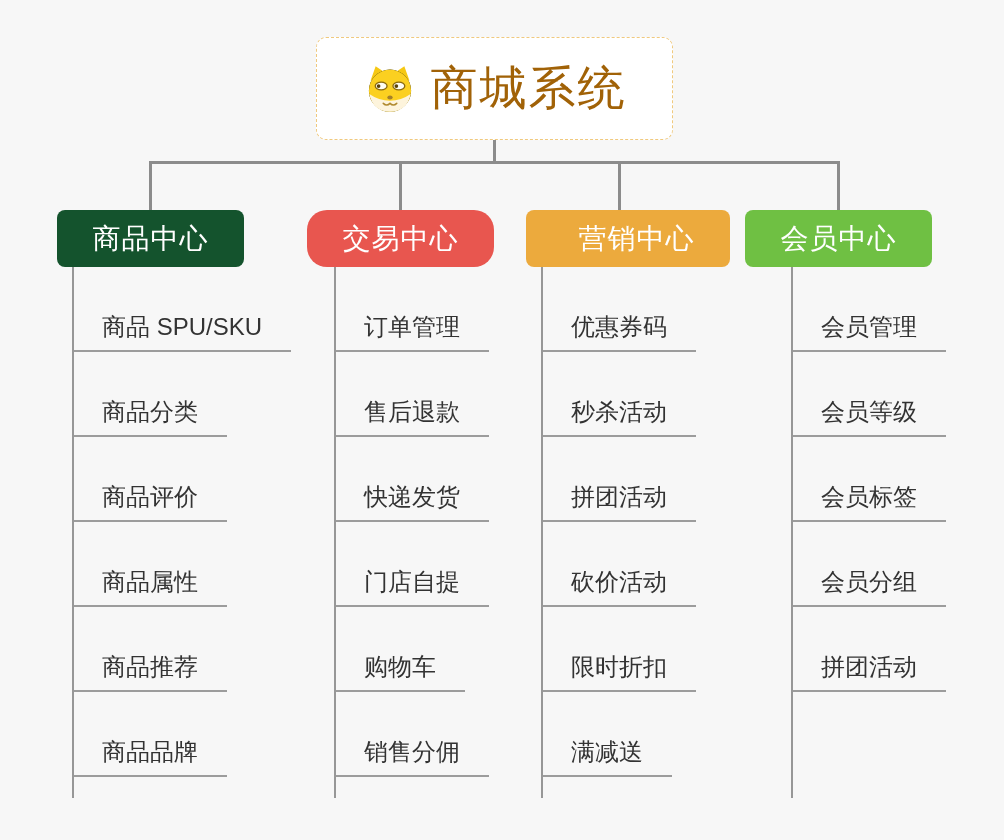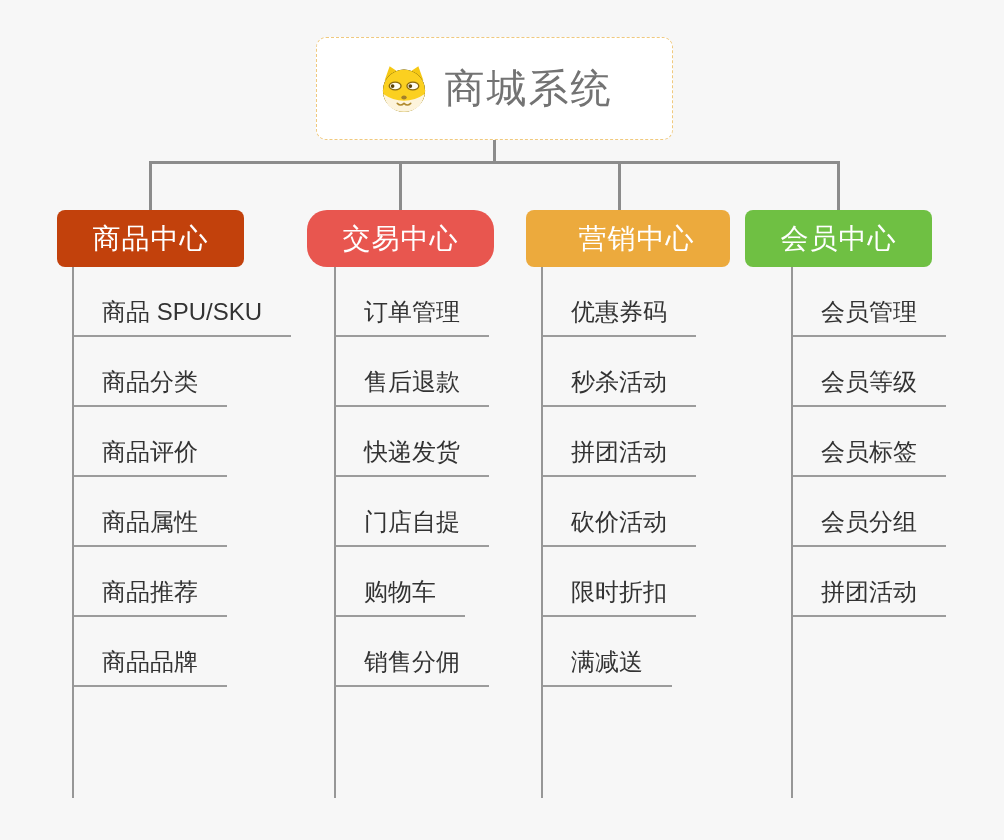--- a/index.html
+++ b/index.html
@@ -27,22 +27,22 @@
     background: #ffffff;
     border: 1px dashed #f0c97e;
     border-radius: 10px;
     box-sizing: border-box;
     display: flex;
     align-items: center;
     justify-content: center;
     gap: 14px;
   }
   .root-title {
-    font-size: 40px;
-    color: #737373;
+    font-size: 47px;
+    color: #a16207;
     letter-spacing: 2px;
     white-space: nowrap;
   }
   .dog-svg { width: 54px; height: 54px; flex: 0 0 auto; }
 
   
   .conn { position: absolute; background: #8c8c8c; }
   .conn-root-stub { left: 493px; top: 140px; width: 3px; height: 24px; }
   .conn-bus      { left: 149px; top: 161px; width: 691px; height: 3px; }
   .conn-drop     { top: 161px; width: 3px; height: 49px; }
@@ -64,21 +64,21 @@
   }
 
   
   .branch-col {
     position: absolute;
     top: 267px;
     height: 531px;
     border-left: 2px solid #979797;
   }
   .leaf-row {
-    height: 70px;
+    height: 85px;
     display: flex;
     align-items: flex-end;
   }
   .leaf-item {
     display: inline-block;
     padding: 0 29px 7px 28px;
     border-bottom: 2px solid #9c9c9c;
     font-size: 24px;
     color: #333333;
     white-space: nowrap;
@@ -110,21 +110,21 @@
       <path d="M24 49 Q28 53 32 49 Q36 53 40 49" fill="none" stroke="#b08a2e" stroke-width="1.8" stroke-linecap="round"></path>
     </svg>
     <span class="root-title">商城系统</span>
   </div>
 
   <div class="conn conn-root-stub"></div>
   <div class="conn conn-bus"></div>
 
   <div id="branches">
       <div class="conn conn-drop" style="left: 149px;"></div>
-      <div class="branch-box" style="left: 57px; background: #c2410c;">
+      <div class="branch-box" style="left: 57px; background: #14532d;">
         <span>商品中心</span>
       </div>
       <div class="branch-col" style="left: 72px; width: 220px;">
         <div class="leaf-row">
           <span class="leaf-item">商品 SPU/SKU</span>
         </div>
         <div class="leaf-row">
           <span class="leaf-item">商品分类</span>
         </div>
         <div class="leaf-row">

